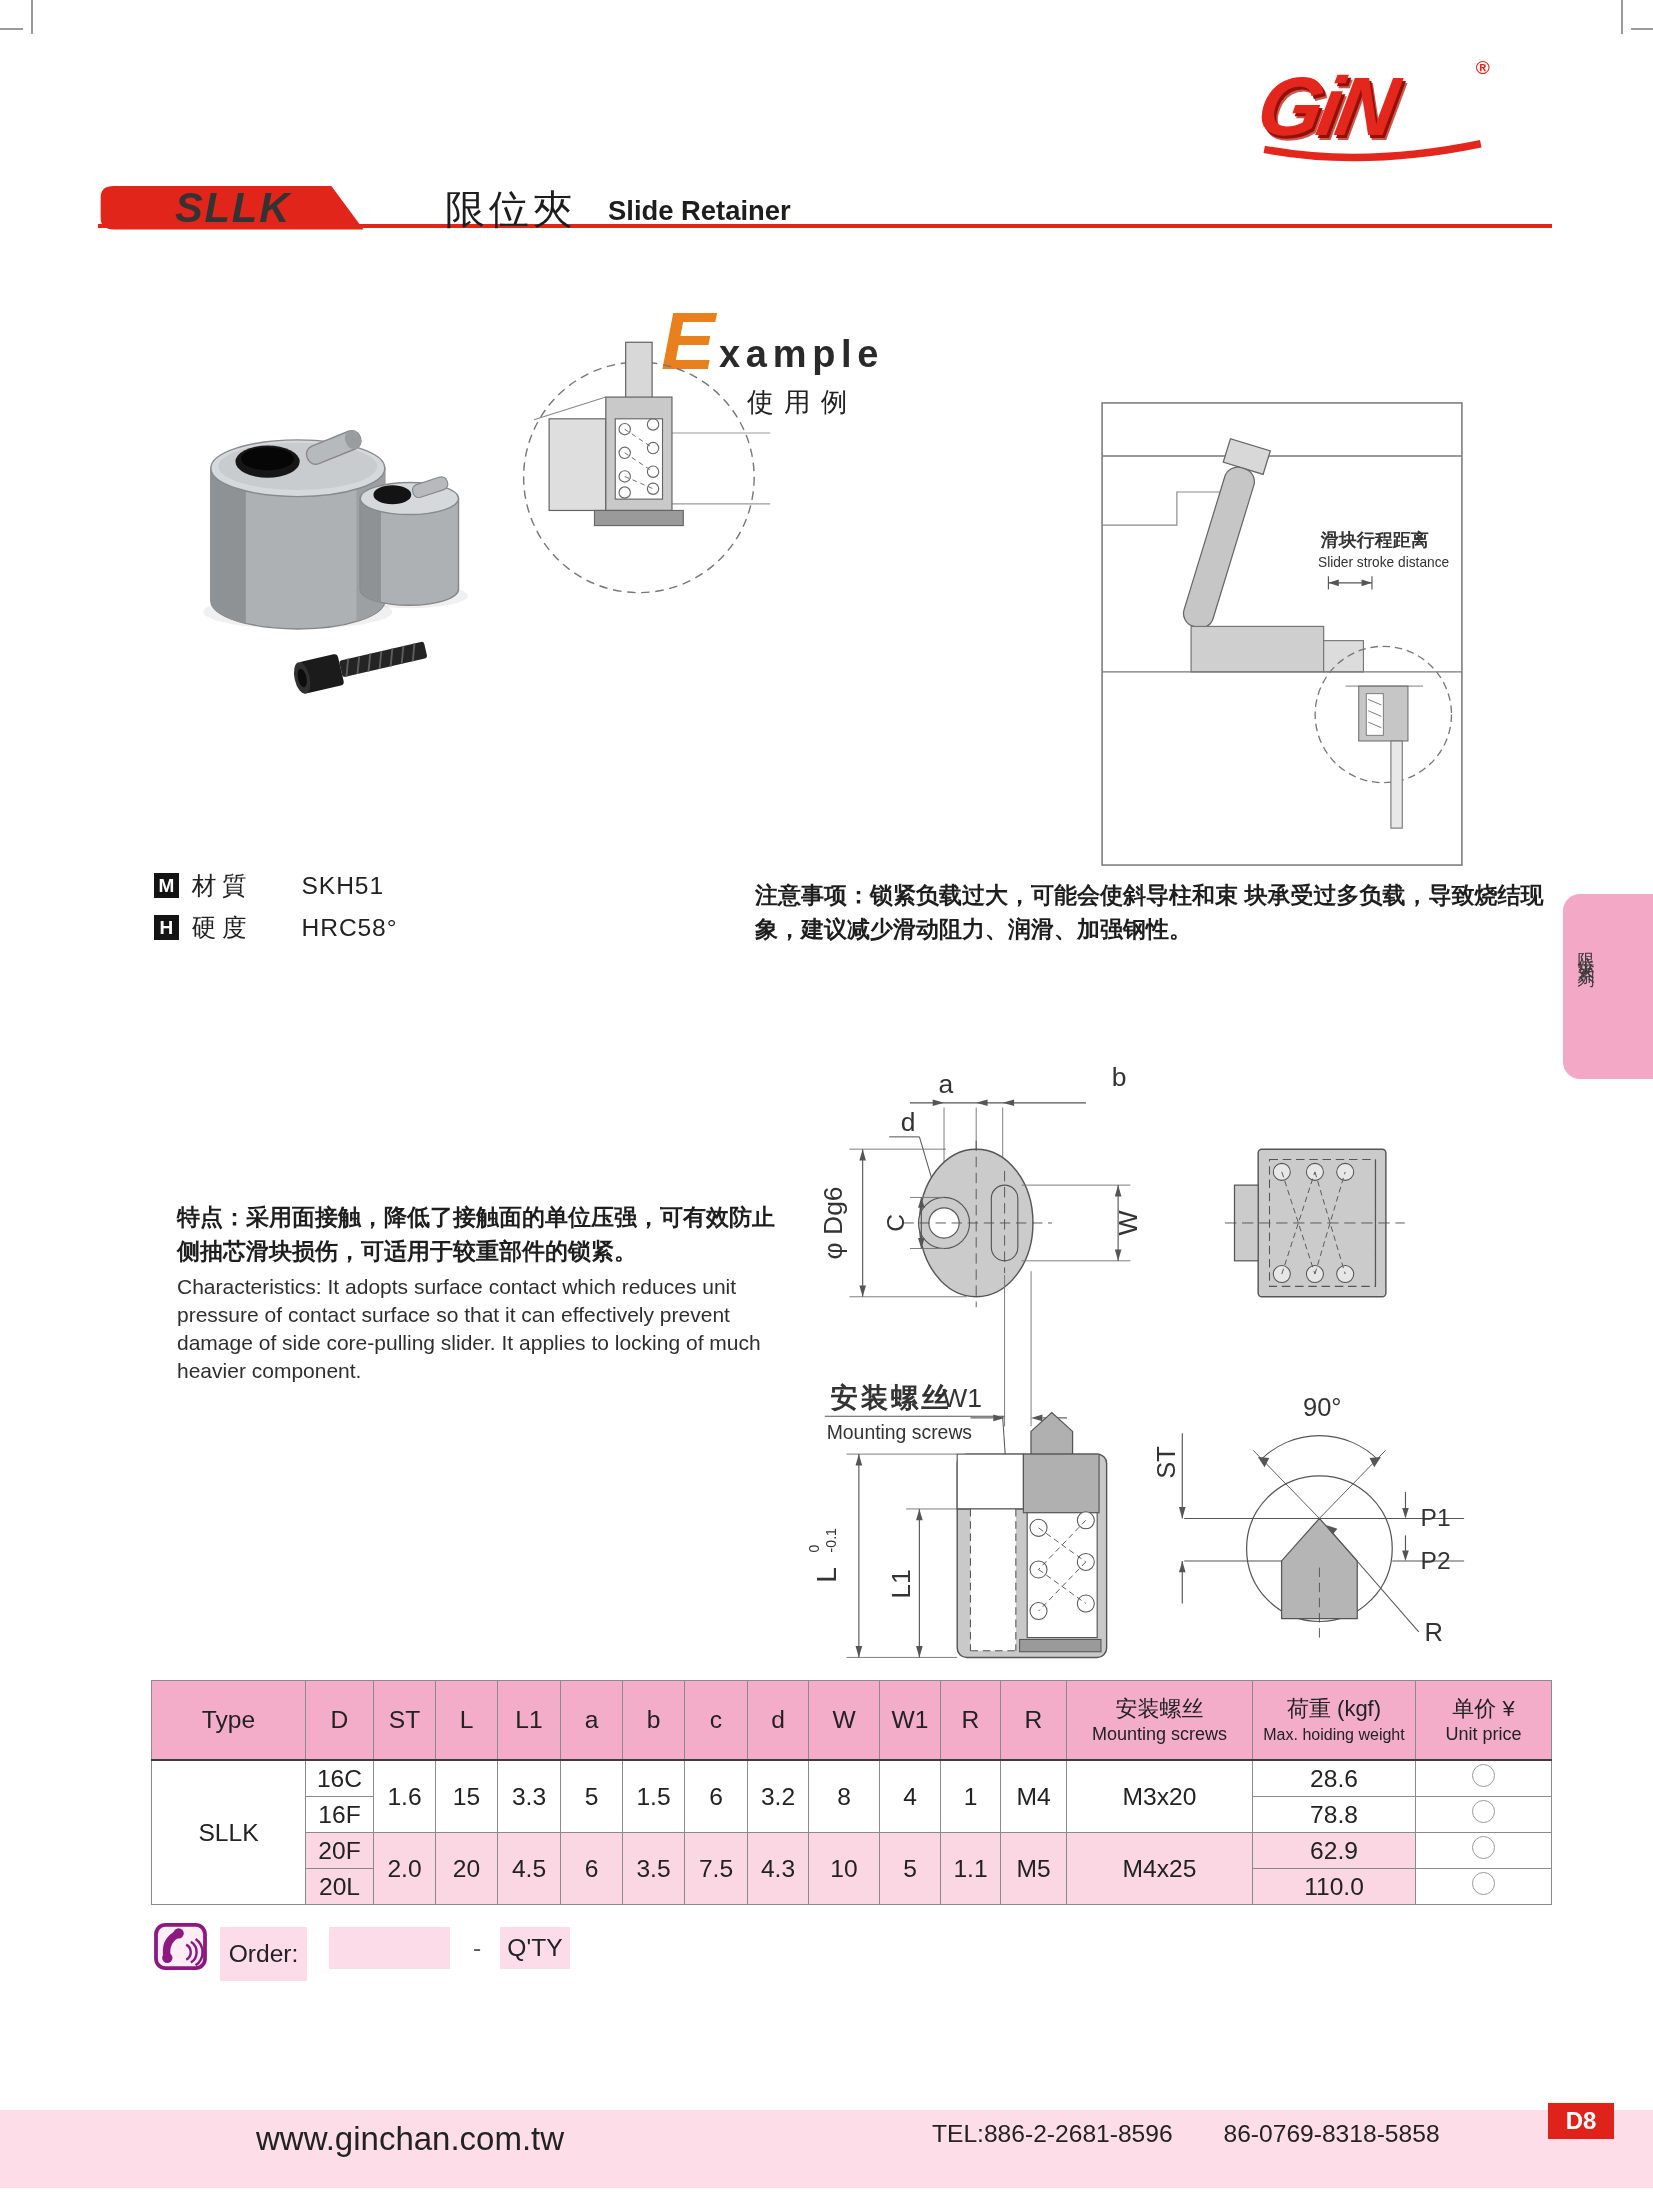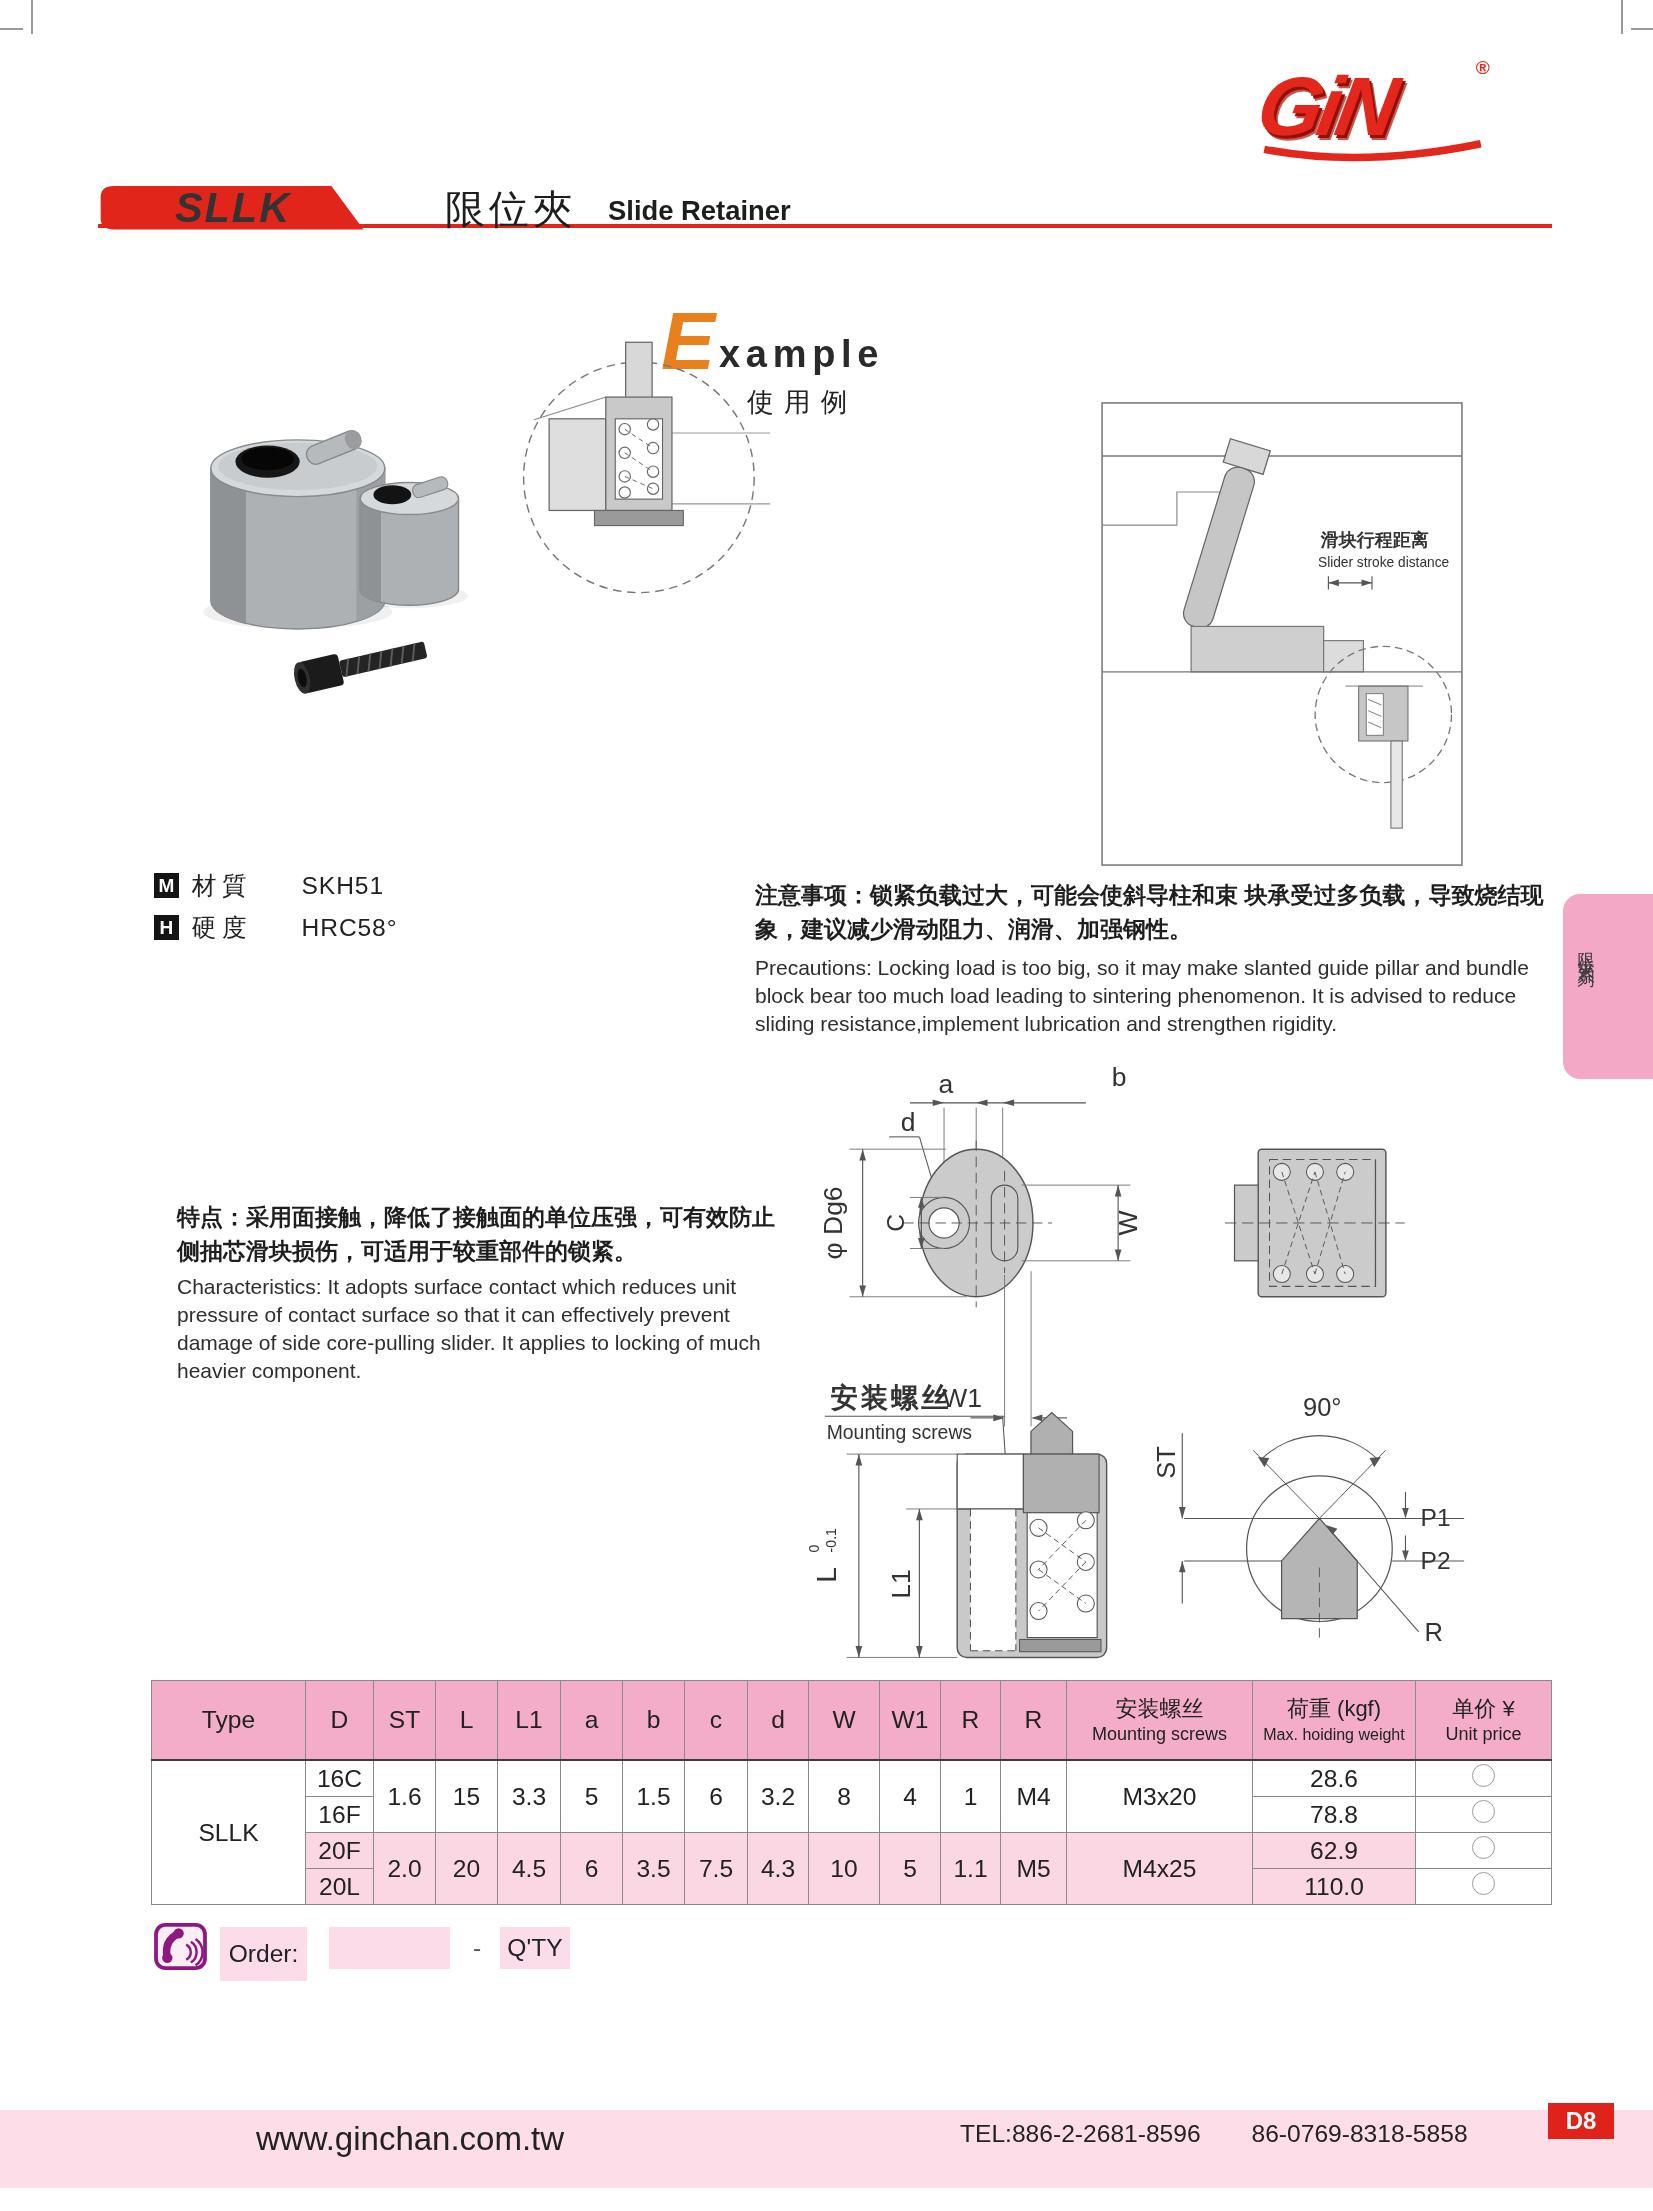--- a/index.html
+++ b/index.html
@@ -62,21 +62,21 @@
   .circ{display:inline-block;width:21px;height:21px;border:1.4px solid #9a9a9a;border-radius:50%;}
 
   
   .order-box{background:#fbdce8;display:flex;align-items:center;justify-content:center;
              font-size:24.6px;color:#222;}
   .order-dash{font-size:24.6px;color:#555;}
 
   
   .footer-band{left:0;top:2110px;width:1653px;height:78px;background:#fcdde8;}
   .footer-web{left:256px;top:2120px;font-size:33px;color:#222;}
-  .footer-tel{left:932px;top:2120px;font-size:24.6px;color:#222;margin-left:28px;}
+  .footer-tel{left:932px;top:2120px;font-size:24.6px;color:#222;}
   .footer-tel .t2{margin-left:44px;}
   .d8-box{left:1548px;top:2103px;width:66px;height:36px;background:#e0231a;color:#fff;
           display:flex;align-items:center;justify-content:center;font-size:24px;font-weight:700;}
 </style>
 </head>
 <body>
 
 <div class="page">
 
   <div class="mark" style="left:31px;top:0;width:1.9px;height:34px;"></div>
@@ -209,21 +209,20 @@
     <span class="spec-label">材質</span>
     <span class="spec-value">SKH51</span>
   </div>
   <div class="abs spec-row" style="left:154px;top:911px;">
     <span class="spec-badge">H</span>
     <span class="spec-label">硬度</span>
     <span class="spec-value">HRC58°</span>
   </div>
 
   <div class="abs zh-block" style="left:755px;top:878px;width:800px;">注意事项：锁紧负载过大，可能会使斜导柱和束 块承受过多负载，导致烧结现象，建议减少滑动阻力、润滑、加强钢性。</div>
-  <div class="abs en-block" style="left:755px;top:954px;width:785px;">Precautions: Locking load is too big, so it may make slanted guide pillar and bundle block bear too much load leading to sintering phenomenon. It is advised to reduce sliding resistance,implement lubrication and strengthen rigidity.</div>
 
   <div class="abs side-tab">
     <div class="side-tab-text">限位夾系列</div>
   </div>
 
   <div class="abs zh-block" style="left:177px;top:1200px;width:613px;">特点：采用面接触，降低了接触面的单位压强，可有效防止侧抽芯滑块损伤，可适用于较重部件的锁紧。</div>
   <div class="abs en-block" style="left:177px;top:1273px;width:620px;">Characteristics: It adopts surface contact which reduces unit pressure of contact surface so that it can effectively prevent damage of side core-pulling slider. It applies to locking of much heavier component.</div>
 
   <svg class="abs" style="left:804px;top:1027px;" width="615" height="426" viewBox="0 0 650 450">
 

